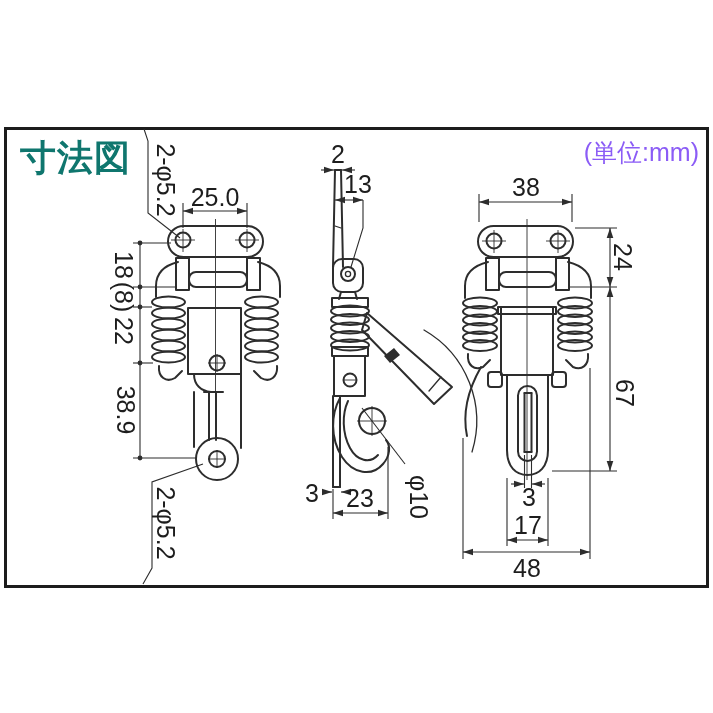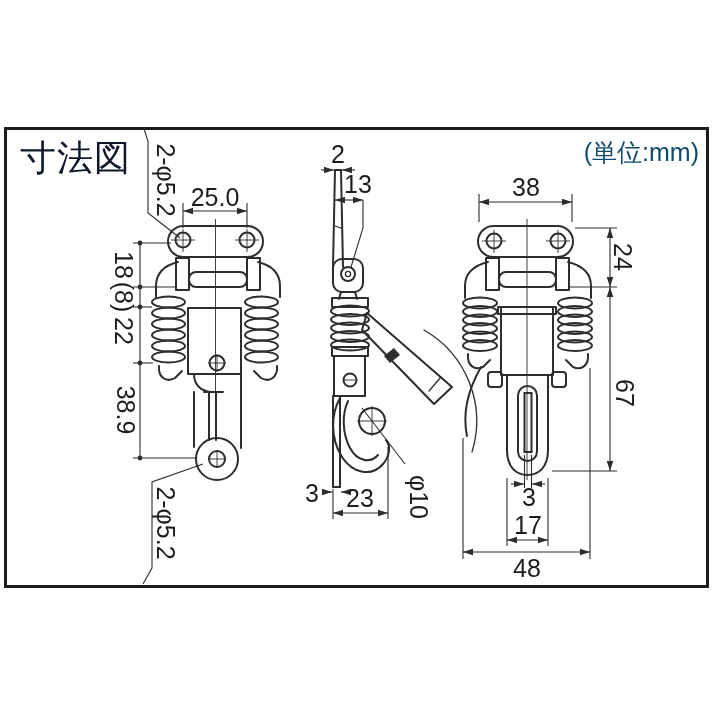--- a/index.html
+++ b/index.html
@@ -1,22 +1,22 @@
 <!DOCTYPE html>
 <html><head>
 <meta charset="utf-8">
 <style>
   html,body{margin:0;padding:0;background:#ffffff;}
   body{width:713px;height:713px;position:relative;overflow:hidden;
        font-family:"Liberation Sans","DejaVu Sans",sans-serif;}
   .frame{position:absolute;left:4px;top:127px;width:705px;height:461px;
          border:3px solid #1c1c1c;box-sizing:border-box;background:#fff;}
-  .title{position:absolute;left:20px;top:134px;font-size:36px;color:#0f172a;
-         letter-spacing:1px;}
-  .unit{position:absolute;right:14px;top:136px;font-size:25px;color:#0c4a6e;}
+  .title{position:absolute;left:20px;top:134px;font-size:36px;color:#0f766e;
+         letter-spacing:1px;font-weight:bold;}
+  .unit{position:absolute;right:14px;top:136px;font-size:25px;color:#8b5cf6;}
   svg{position:absolute;left:0;top:0;}
   .part{fill:none;stroke:#2d2d2d;stroke-width:2;stroke-linecap:round;stroke-linejoin:round;}
   .thin{stroke-width:1.3;}
   .dim{fill:none;stroke:#2d2d2d;stroke-width:1.1;}
   .cl{fill:none;stroke:#2d2d2d;stroke-width:0.9;}
   .dot{fill:#2d2d2d;stroke:none;}
   .solid{fill:#2d2d2d;stroke:none;}
   text.dimtext{font-family:"Liberation Sans","DejaVu Sans",sans-serif;
     font-size:25px;fill:#1d1d1d;text-anchor:middle;}
   text.rot{dominant-baseline:central;}

